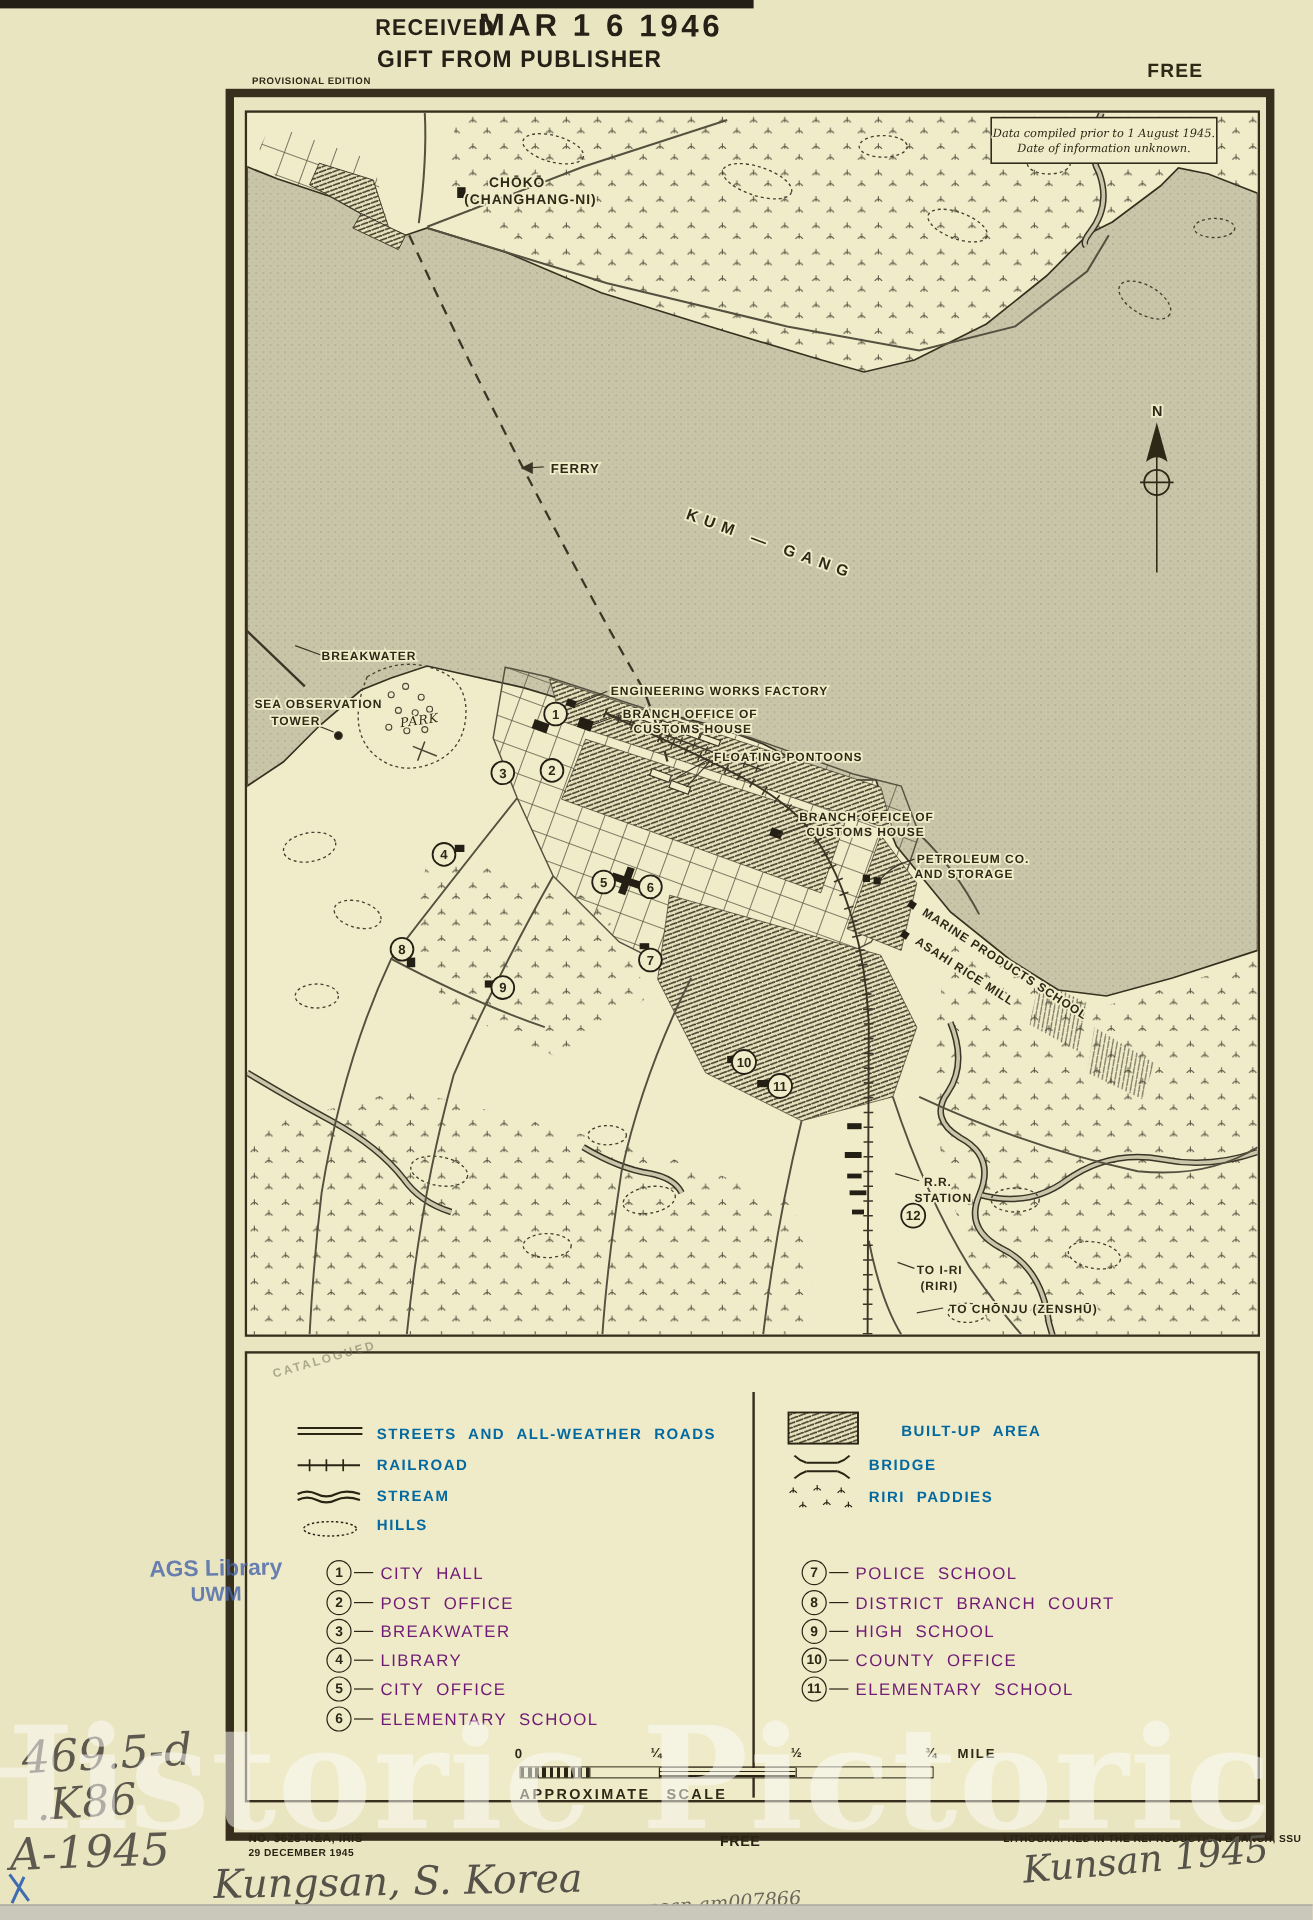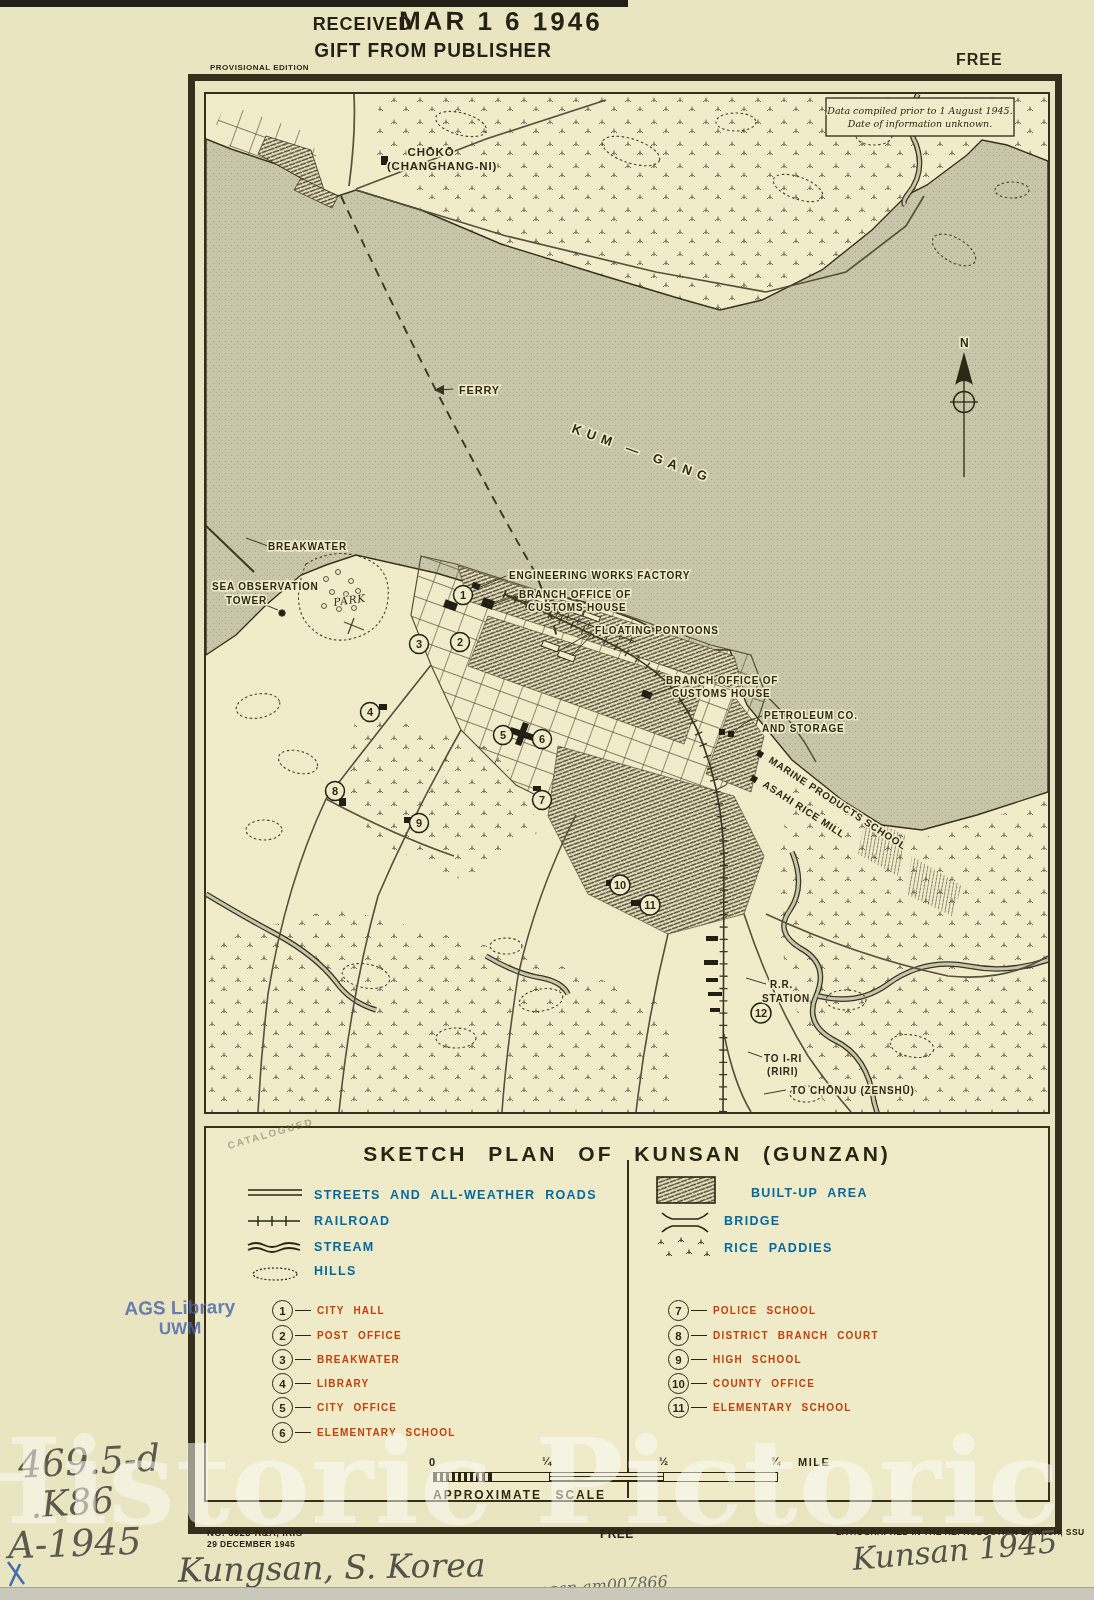--- a/index.html
+++ b/index.html
@@ -22,21 +22,21 @@
   .legend-panel{left:204px;top:1126px;width:846px;height:376px;border:2px solid #372e1e;box-sizing:border-box;background:#efebc8;}
   
   .legend-title{left:0;top:14px;width:100%;text-align:center;font-size:21px;font-weight:700;letter-spacing:3px;word-spacing:12px;color:#2a2414;}
   .catalogued{left:20px;top:0px;font-size:10px;letter-spacing:2px;color:rgba(105,102,80,.5);transform:rotate(-16deg);font-weight:700;}
   .legend-divider{left:421px;top:32px;width:2px;height:338px;background:#352c1c;}
   .sym-row-label{font-size:12.5px;font-weight:700;letter-spacing:1.3px;word-spacing:5px;white-space:nowrap;color:#0369a1;}
   .num-row{height:24px;}
   .num-circle{display:inline-block;width:21px;height:21px;border:1.7px solid #2a2414;border-radius:50%;
       text-align:center;line-height:21px;font-size:11.5px;font-weight:700;box-sizing:border-box;vertical-align:middle;background:#efebc8;}
   .num-dash{display:inline-block;width:16px;height:1.7px;background:#2a2414;vertical-align:middle;margin:0 6px 0 2px;}
-  .num-label{font-size:10px;font-weight:700;letter-spacing:1.2px;word-spacing:5px;vertical-align:middle;white-space:nowrap;color:#c2410c;}
+  .num-label{font-size:14px;font-weight:400;letter-spacing:1.2px;word-spacing:5px;vertical-align:middle;white-space:nowrap;color:#701a75;}
   
   .scale-tick-label{font-size:11px;font-weight:700;}
   .scale-caption{font-size:12px;font-weight:700;letter-spacing:2px;word-spacing:8px;}
   .scale-bar{border:1.5px solid #2a2414;height:8px;box-sizing:content-box;display:flex;}
   .seg{height:100%;}
   
   .footer-text{font-size:9.5px;font-weight:700;letter-spacing:.4px;color:#2a2414;white-space:nowrap;}
   
   .pencil{font-family:"DejaVu Serif",serif;font-style:italic;color:#5d594f;white-space:nowrap;}
   .call1{left:18px;top:1440px;font-size:37px;transform:rotate(-3deg);}
@@ -354,21 +354,20 @@
     <text x="556" y="908">STATION</text>
     <text x="558" y="968">TO I-RI</text>
     <text x="561" y="981">(RIRI)</text>
     <text x="585" y="1000">TO CHŌNJU  (ZENSHŪ)</text>
   </g>
 </svg>
 </div>
 
 <div class="abs legend-panel">
   <div class="abs catalogued">CATALOGUED</div>
-  <div class="abs legend-title">SKETCH PLAN OF KUNSAN (GUNZAN)</div>
   <div class="abs legend-divider"></div>
 
   <div class="abs" style="left:40px;top:58px;width:60px;">
     <svg width="58" height="14">
         <g stroke="#2a2414" stroke-width="1.6">
           <path d="M2,4 H56 M2,9 H56"></path>
         </g>
       </svg>
   </div>
   <div class="abs sym-row-label" style="left:108px;top:60px;">STREETS AND ALL-WEATHER ROADS</div>
@@ -419,21 +418,21 @@
         <g stroke="#2a2414" stroke-width="1" fill="none">
       <path d="M6,8 q3,-4 6,0 M9,3.5 v4.5"></path>
           <path d="M26,6 q3,-4 6,0 M29,1.5 v4.5"></path>
           <path d="M46,8 q3,-4 6,0 M49,3.5 v4.5"></path>
       <path d="M14,20 q3,-4 6,0 M17,15.5 v4.5"></path>
           <path d="M34,18 q3,-4 6,0 M37,13.5 v4.5"></path>
           <path d="M52,20 q3,-4 6,0 M55,15.5 v4.5"></path>
     </g>
       </svg>
   </div>
-  <div class="abs sym-row-label" style="left:518px;top:113px;">RICE PADDIES</div>
+  <div class="abs sym-row-label" style="left:518px;top:113px;">RIRI PADDIES</div>
 
   <div class="abs num-row" style="left:66px;top:172px;"><span class="num-circle">1</span><span class="num-dash"></span><span class="num-label">CITY HALL</span></div>
   <div class="abs num-row" style="left:66px;top:197px;"><span class="num-circle">2</span><span class="num-dash"></span><span class="num-label">POST OFFICE</span></div>
   <div class="abs num-row" style="left:66px;top:221px;"><span class="num-circle">3</span><span class="num-dash"></span><span class="num-label">BREAKWATER</span></div>
   <div class="abs num-row" style="left:66px;top:245px;"><span class="num-circle">4</span><span class="num-dash"></span><span class="num-label">LIBRARY</span></div>
   <div class="abs num-row" style="left:66px;top:269px;"><span class="num-circle">5</span><span class="num-dash"></span><span class="num-label">CITY OFFICE</span></div>
   <div class="abs num-row" style="left:66px;top:294px;"><span class="num-circle">6</span><span class="num-dash"></span><span class="num-label">ELEMENTARY SCHOOL</span></div>
 
   <div class="abs num-row" style="left:462px;top:172px;"><span class="num-circle">7</span><span class="num-dash"></span><span class="num-label">POLICE SCHOOL</span></div>
   <div class="abs num-row" style="left:462px;top:197px;"><span class="num-circle">8</span><span class="num-dash"></span><span class="num-label">DISTRICT BRANCH COURT</span></div>

